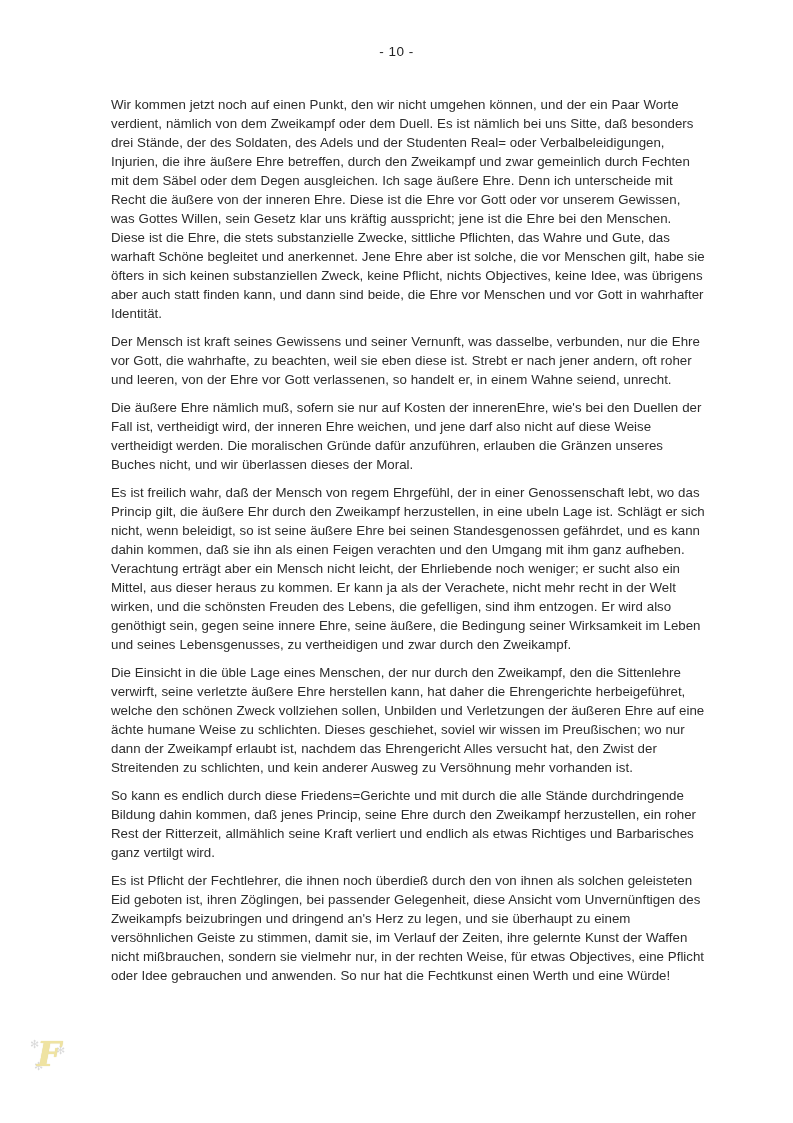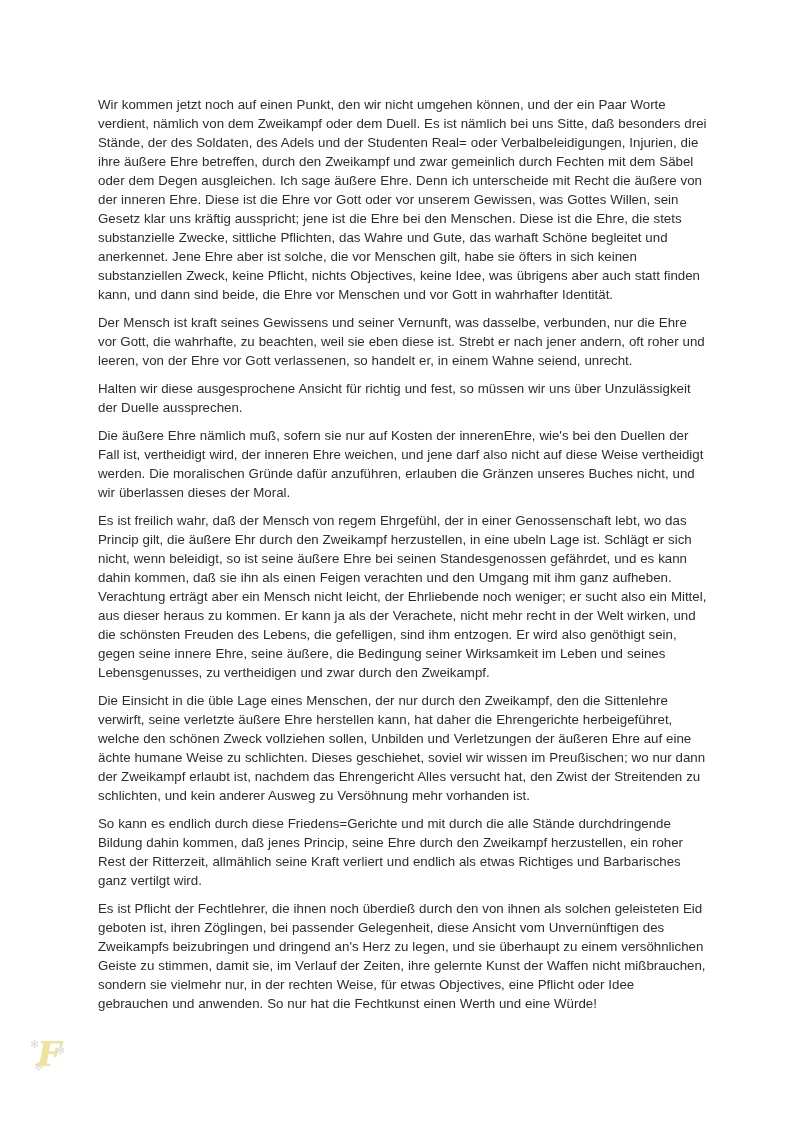--- a/index.html
+++ b/index.html
@@ -25,21 +25,21 @@
     color: #222222;
     letter-spacing: 0.5px;
   }
   .content {
     position: absolute;
     top: 95px;
     left: 95px;
     width: 612px;
   }
   .content p {
-    margin: 0 0 9px 3px;
+    margin: 0 0 9px 16px;
     font-size: 13.3px;
     line-height: 19px;
     color: #2d2d2d;
     text-align: left;
     word-spacing: 0.2px;
   }
   .ornament {
     position: absolute;
     left: 30px;
     top: 1032px;
@@ -66,25 +66,25 @@
   }
   .ornament .flourish.f1 { left: 0px;  top: 6px; }
   .ornament .flourish.f2 { left: 26px; top: 12px; }
   .ornament .flourish.f3 { left: 4px;  top: 28px; }
 </style>
 </head>
 <body>
 
 <div class="page">
 
+  <div class="page-number">- 10 -</div>
 
   <div class="content">
     <p>Wir kommen jetzt noch auf einen Punkt, den wir nicht umgehen können, und der ein Paar Worte verdient, nämlich von dem Zweikampf oder dem Duell. Es ist nämlich bei uns Sitte, daß besonders drei Stände, der des Soldaten, des Adels und der Studenten Real= oder Verbalbeleidigungen, Injurien, die ihre äußere Ehre betreffen, durch den Zweikampf und zwar gemeinlich durch Fechten mit dem Säbel oder dem Degen ausgleichen. Ich sage äußere Ehre. Denn ich unterscheide mit Recht die äußere von der inneren Ehre. Diese ist die Ehre vor Gott oder vor unserem Gewissen, was Gottes Willen, sein Gesetz klar uns kräftig ausspricht; jene ist die Ehre bei den Menschen. Diese ist die Ehre, die stets substanzielle Zwecke, sittliche Pflichten, das Wahre und Gute, das warhaft Schöne begleitet und anerkennet. Jene Ehre aber ist solche, die vor Menschen gilt, habe sie öfters in sich keinen substanziellen Zweck, keine Pflicht, nichts Objectives, keine Idee, was übrigens aber auch statt finden kann, und dann sind beide, die Ehre vor Menschen und vor Gott in wahrhafter Identität.</p>
     <p>Der Mensch ist kraft seines Gewissens und seiner Vernunft, was dasselbe, verbunden, nur die Ehre vor Gott, die wahrhafte, zu beachten, weil sie eben diese ist. Strebt er nach jener andern, oft roher und leeren, von der Ehre vor Gott verlassenen, so handelt er, in einem Wahne seiend, unrecht.</p>
-    <p>Halten wir diese ausgesprochene Ansicht für richtig und fest, so müssen wir uns über Unzulässigkeit der Duelle aussprechen.</p>
     <p>Die äußere Ehre nämlich muß, sofern sie nur auf Kosten der innerenEhre, wie's bei den Duellen der Fall ist, vertheidigt wird, der inneren Ehre weichen, und jene darf also nicht auf diese Weise vertheidigt werden. Die moralischen Gründe dafür anzuführen, erlauben die Gränzen unseres Buches nicht, und wir überlassen dieses der Moral.</p>
     <p>Es ist freilich wahr, daß der Mensch von regem Ehrgefühl, der in einer Genossenschaft lebt, wo das Princip gilt, die äußere Ehr durch den Zweikampf herzustellen, in eine ubeln Lage ist. Schlägt er sich nicht, wenn beleidigt, so ist seine äußere Ehre bei seinen Standesgenossen gefährdet, und es kann dahin kommen, daß sie ihn als einen Feigen verachten und den Umgang mit ihm ganz aufheben. Verachtung erträgt aber ein Mensch nicht leicht, der Ehrliebende noch weniger; er sucht also ein Mittel, aus dieser heraus zu kommen. Er kann ja als der Verachete, nicht mehr recht in der Welt wirken, und die schönsten Freuden des Lebens, die gefelligen, sind ihm entzogen. Er wird also genöthigt sein, gegen seine innere Ehre, seine äußere, die Bedingung seiner Wirksamkeit im Leben und seines Lebensgenusses, zu vertheidigen und zwar durch den Zweikampf.</p>
     <p>Die Einsicht in die üble Lage eines Menschen, der nur durch den Zweikampf, den die Sittenlehre verwirft, seine verletzte äußere Ehre herstellen kann, hat daher die Ehrengerichte herbeigeführet, welche den schönen Zweck vollziehen sollen, Unbilden und Verletzungen der äußeren Ehre auf eine ächte humane Weise zu schlichten. Dieses geschiehet, soviel wir wissen im Preußischen; wo nur dann der Zweikampf erlaubt ist, nachdem das Ehrengericht Alles versucht hat, den Zwist der Streitenden zu schlichten, und kein anderer Ausweg zu Versöhnung mehr vorhanden ist.</p>
     <p>So kann es endlich durch diese Friedens=Gerichte und mit durch die alle Stände durchdringende Bildung dahin kommen, daß jenes Princip, seine Ehre durch den Zweikampf herzustellen, ein roher Rest der Ritterzeit, allmählich seine Kraft verliert und endlich als etwas Richtiges und Barbarisches ganz vertilgt wird.</p>
     <p>Es ist Pflicht der Fechtlehrer, die ihnen noch überdieß durch den von ihnen als solchen geleisteten Eid geboten ist, ihren Zöglingen, bei passender Gelegenheit, diese Ansicht vom Unvernünftigen des Zweikampfs beizubringen und dringend an's Herz zu legen, und sie überhaupt zu einem versöhnlichen Geiste zu stimmen, damit sie, im Verlauf der Zeiten, ihre gelernte Kunst der Waffen nicht mißbrauchen, sondern sie vielmehr nur, in der rechten Weise, für etwas Objectives, eine Pflicht oder Idee gebrauchen und anwenden. So nur hat die Fechtkunst einen Werth und eine Würde!</p>
   </div>
 
   <div class="ornament">
     <span class="flourish f1">✻</span>
     <span class="flourish f2">✻</span>

